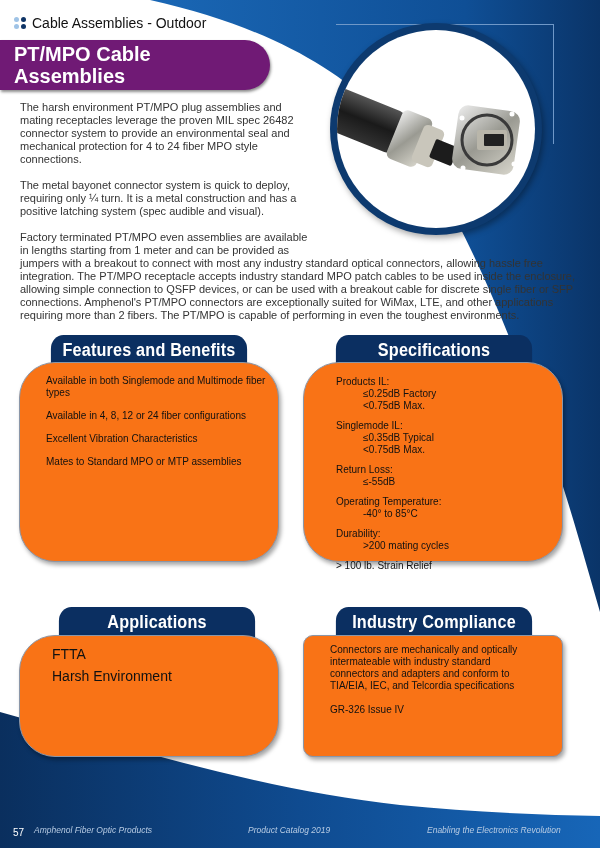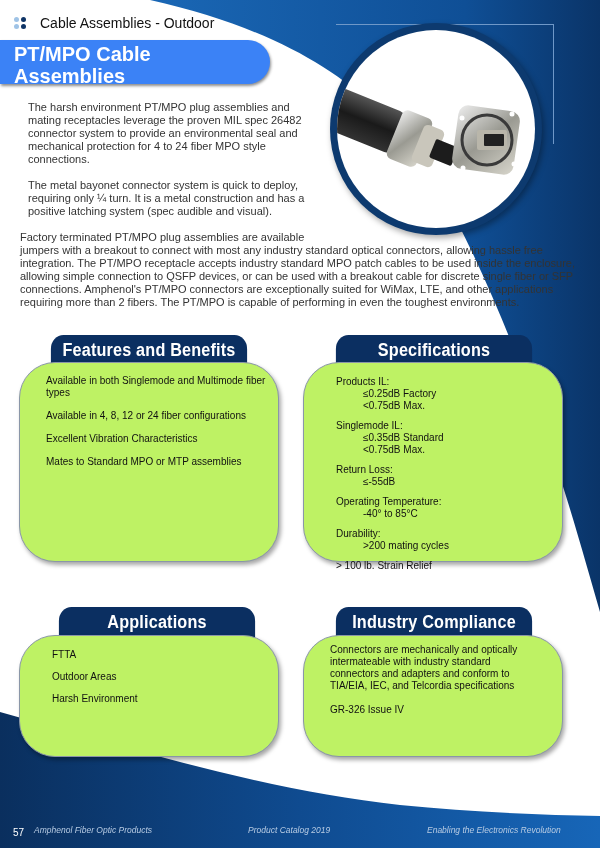--- a/index.html
+++ b/index.html
@@ -1,34 +1,34 @@
 <!DOCTYPE html>
 <html><head>
   <meta charset="utf-8">
   <style>
     html, body { margin: 0; padding: 0; }
     body { width: 600px; height: 848px; position: relative; overflow: hidden; background: #ffffff; font-family: "Liberation Sans", sans-serif; }
     .bg-svg { position: absolute; left: 0; top: 0; width: 600px; height: 848px; z-index: 0; }
     .abs { position: absolute; z-index: 2; }
-    .section-header { left: 14px; top: 15px; display: flex; align-items: center; gap: 14px; }
+    .section-header { left: 14px; top: 15px; display: flex; align-items: center; gap: 6px; }
     .dots { display: grid; grid-template-columns: 5px 5px; grid-template-rows: 5px 5px; gap: 2px; }
     .dots span { display: block; width: 5px; height: 5px; border-radius: 50%; }
     .d-light { background: #9fc3e6; }
     .d-dark { background: #0f3466; }
     .section-header-text { font-size: 14px; color: #111; font-weight: normal; }
-    .title-bar { left: 0; top: 40px; width: 270px; height: 44px; background: #3b82f6; border-radius: 0 26px 26px 0; box-shadow: 1px 2px 3px rgba(0,0,0,0.45); }
+    .title-bar { left: 0; top: 40px; width: 270px; height: 50px; background: #701a75; border-radius: 0 26px 26px 0; box-shadow: 1px 2px 3px rgba(0,0,0,0.45); }
     .title-text { position: absolute; left: 14px; top: 3px; color: #fff; font-weight: bold; font-size: 20px; line-height: 22px; }
     .photo-ring { left: 330px; top: 23px; width: 212px; height: 212px; border-radius: 50%; background: #0d3a6f; box-shadow: 2px 3px 6px rgba(0,0,0,0.35); }
     .photo-inner { position: absolute; left: 7px; top: 7px; width: 198px; height: 198px; border-radius: 50%; background: #fff; overflow: hidden; }
     .frame-line { left: 336px; top: 24px; width: 218px; height: 1px; background: #6f98c8; z-index: 1; }
     .frame-line-r { left: 553px; top: 24px; width: 1px; height: 120px; background: #6f98c8; z-index: 1; }
-    .para { left: 28px; width: 290px; font-size: 11px; line-height: 13px; color: #333; }
+    .para { left: 20px; width: 290px; font-size: 11px; line-height: 13px; color: #333; }
     .para-wide { left: 20px; width: 565px; font-size: 11px; line-height: 13px; color: #333; }
     .box-tab { height: 36px; background: #0b2f61; border-radius: 14px 14px 0 0; color: #fff; font-weight: bold; font-size: 18px; text-align: center; line-height: 30px; letter-spacing: 0.2px; transform: scaleX(0.9); }
-    .box-body { background: #bef264; border: 1px solid #8a96a8; border-radius: 36px; box-shadow: 2px 3px 4px rgba(0,0,0,0.35); font-size: 10px; color: #111; line-height: 12px; }
+    .box-body { background: #f97316; border: 1px solid #8a96a8; border-radius: 36px; box-shadow: 2px 3px 4px rgba(0,0,0,0.35); font-size: 10px; color: #111; line-height: 12px; }
     .item { margin-bottom: 11px; }
     .spec-label { margin-top: 0; }
     .spec-val { padding-left: 27px; }
     .spec-group { margin-bottom: 8px; }
     .footer-text { color: #b7cbe3; font-style: italic; font-size: 8.5px; }
     .page-num { color: #fff; font-size: 10px; }
   </style>
 </head>
 <body>
 
@@ -104,21 +104,22 @@
         <circle cx="126" cy="138" r="2.5" fill="#fff"></circle>
         <circle cx="177" cy="134" r="2.5" fill="#fff"></circle>
       </g>
     </svg>
   </div>
 </div>
 
 <div class="abs para" style="top:101px;">The harsh environment PT/MPO plug assemblies and mating receptacles leverage the proven MIL spec 26482 connector system to provide an environmental seal and mechanical protection for 4 to 24 fiber MPO style connections.</div>
 <div class="abs para" style="top:179px;">The metal bayonet connector system is quick to deploy, requiring only ¼ turn. It is a metal construction and has a positive latching system (spec audible and visual).</div>
 <div class="abs para-wide" style="top:231px;">
-  <div>Factory terminated PT/MPO plug assemblies are available</div>
+  <div>Factory terminated PT/MPO even assemblies are available</div>
+  <div>in lengths starting from 1 meter and can be provided as</div>
   <div>jumpers with a breakout to connect with most any industry standard optical connectors, allowing hassle free integration.  The PT/MPO receptacle accepts industry standard MPO patch cables to be used inside the enclosure, allowing simple connection to QSFP devices, or can be used with a breakout cable for discrete single fiber or SFP connections. Amphenol's PT/MPO connectors are exceptionally suited for WiMax, LTE, and other applications requiring more than 2 fibers. The PT/MPO is capable of performing in even the toughest environments.</div>
 </div>
 
 <div class="abs" style="left:40px; top:335px; width:218px;">
   <div class="box-tab">Features and Benefits</div>
 </div>
 <div class="abs box-body" style="left:19px; top:362px; width:258px; height:198px;">
   <div style="padding:12px 10px 0 26px;">
     <div class="item">Available in both Singlemode and Multimode fiber types</div>
     <div class="item">Available in 4, 8, 12 or 24 fiber configurations</div>
@@ -132,21 +133,21 @@
 </div>
 <div class="abs box-body" style="left:303px; top:362px; width:258px; height:198px;">
   <div style="padding:13px 10px 0 32px;">
     <div class="spec-group">
       <div class="spec-label">Products IL:</div>
       <div class="spec-val">≤0.25dB Factory</div>
       <div class="spec-val">&lt;0.75dB Max.</div>
     </div>
     <div class="spec-group">
       <div class="spec-label">Singlemode IL:</div>
-      <div class="spec-val">≤0.35dB Standard</div>
+      <div class="spec-val">≤0.35dB Typical</div>
       <div class="spec-val">&lt;0.75dB Max.</div>
     </div>
     <div class="spec-group">
       <div class="spec-label">Return Loss:</div>
       <div class="spec-val">≤-55dB</div>
     </div>
     <div class="spec-group">
       <div class="spec-label">Operating Temperature:</div>
       <div class="spec-val">-40° to 85°C</div>
     </div>
@@ -157,31 +158,30 @@
     <div class="spec-group">
       <div class="spec-label">&gt; 100 lb. Strain Relief</div>
     </div>
   </div>
 </div>
 
 <div class="abs" style="left:48px; top:607px; width:218px;">
   <div class="box-tab">Applications</div>
 </div>
 <div class="abs box-body" style="left:19px; top:635px; width:258px; height:120px;">
-  <div style="padding:12px 10px 0 32px; font-size:10px; line-height:13px;">
+  <div style="padding:12px 10px 0 32px; font-size:14px; line-height:13px;">
     <div class="item" style="margin-bottom:9px;">FTTA</div>
-    <div class="item" style="margin-bottom:9px;">Outdoor Areas</div>
     <div class="item" style="margin-bottom:9px;">Harsh Environment</div>
   </div>
 </div>
 
 <div class="abs" style="left:325px; top:607px; width:218px;">
   <div class="box-tab">Industry Compliance</div>
 </div>
-<div class="abs box-body" style="left:303px; top:635px; width:258px; height:120px;">
+<div class="abs box-body" style="left:303px; top:635px; width:258px; height:120px;border-radius:10px;">
   <div style="padding:8px 28px 0 26px;">
     <div>Connectors are mechanically and optically intermateable with industry standard connectors and adapters and conform to TIA/EIA, IEC, and Telcordia specifications</div>
     <div style="margin-top:12px;">GR-326 Issue IV</div>
   </div>
 </div>
 
 <div class="abs page-num" style="left:13px; top:827px;">57</div>
 <div class="abs footer-text" style="left:34px; top:825px;">Amphenol Fiber Optic Products</div>
 <div class="abs footer-text" style="left:248px; top:825px;">Product Catalog 2019</div>
 <div class="abs footer-text" style="left:427px; top:825px;">Enabling the Electronics Revolution</div>

